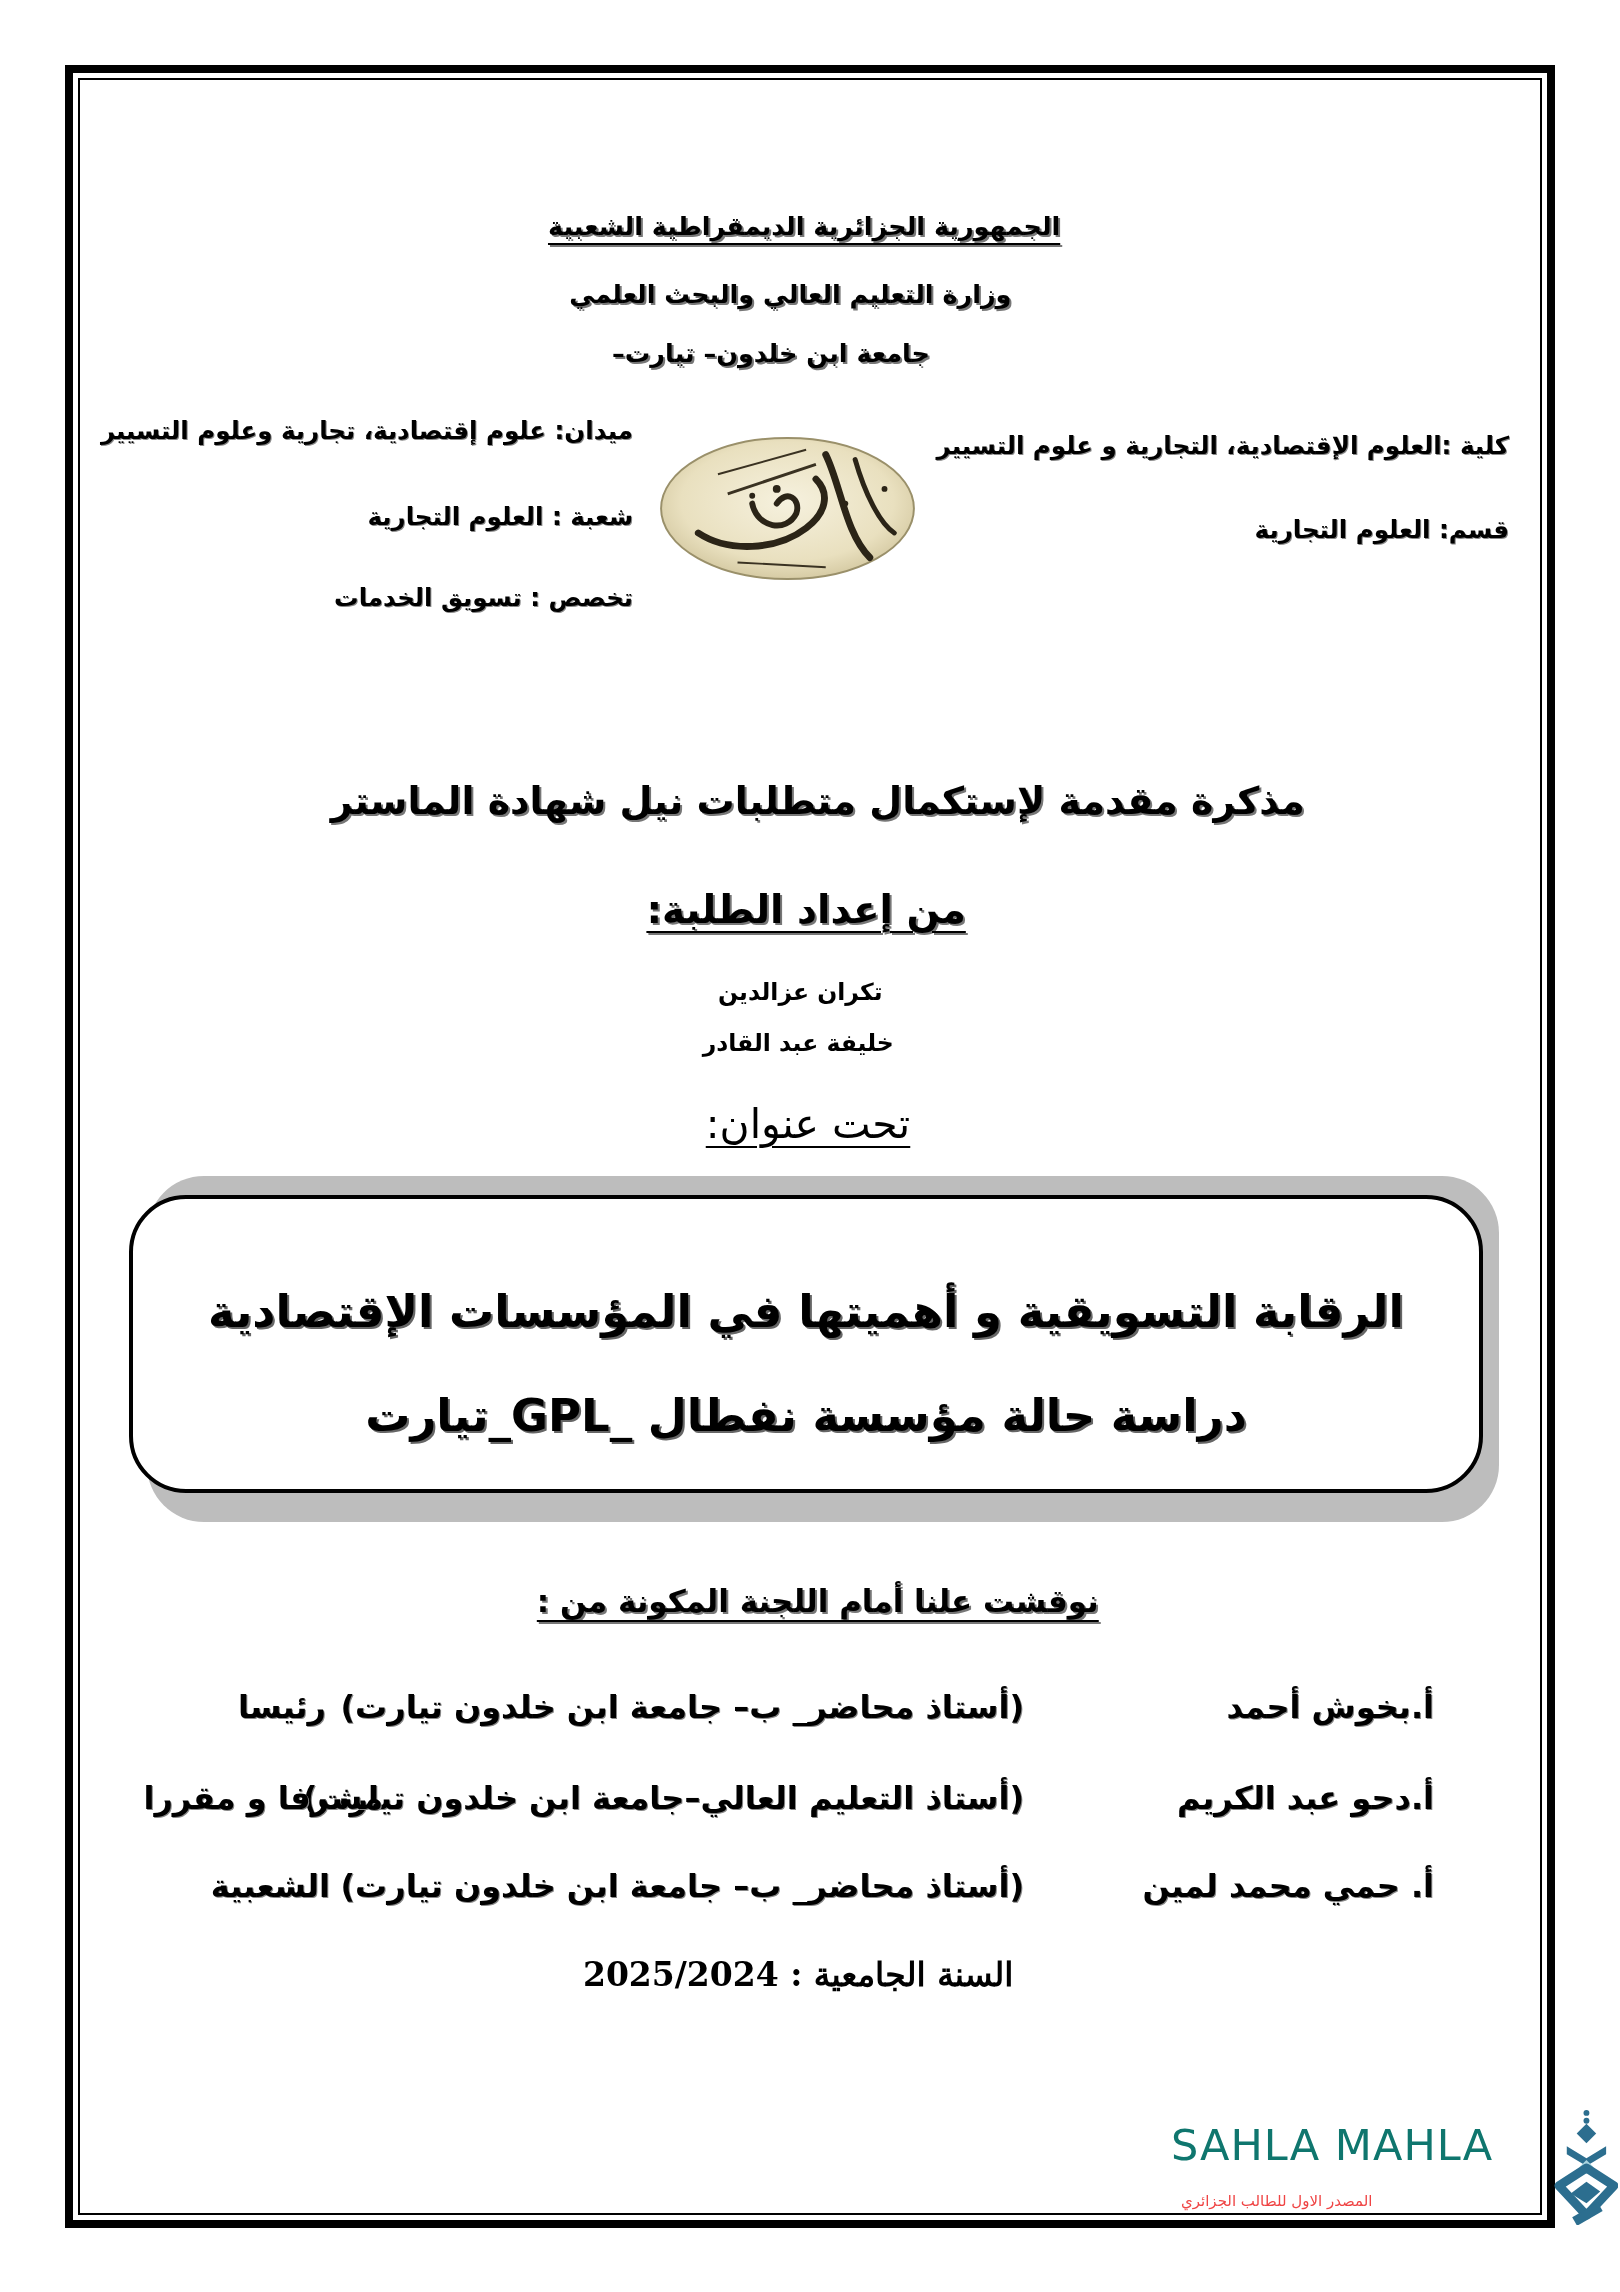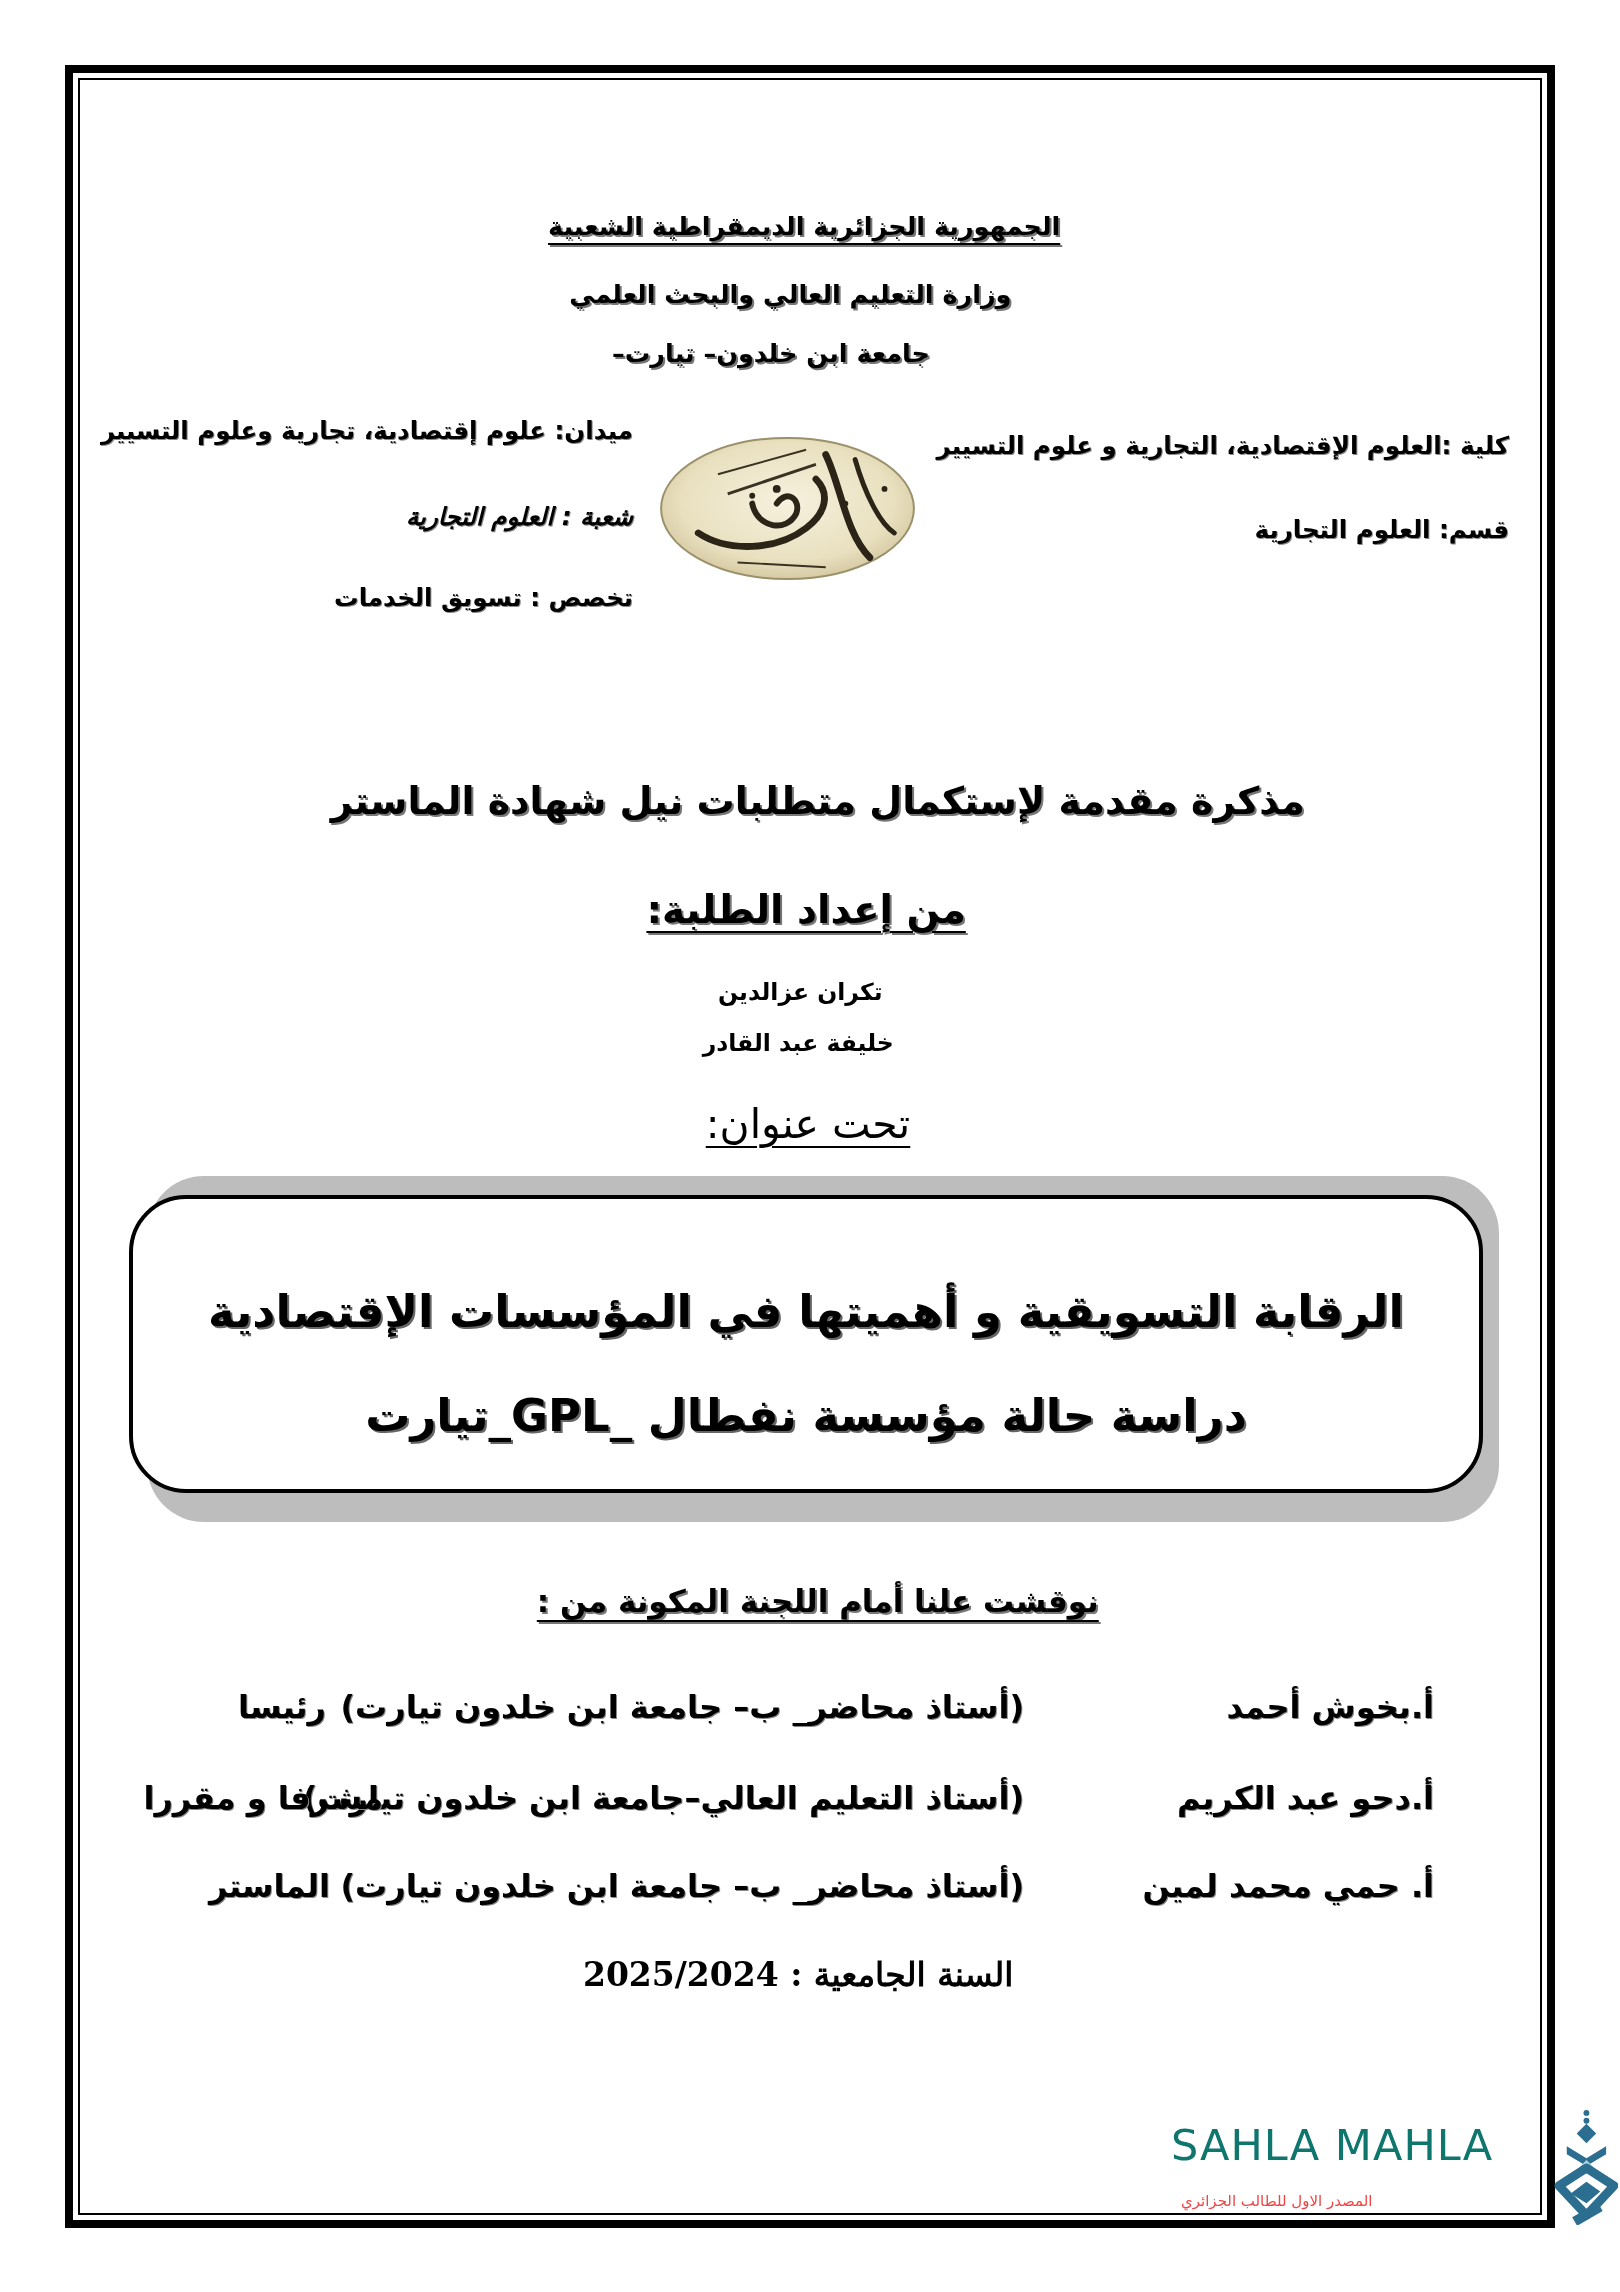--- a/index.html
+++ b/index.html
@@ -45,21 +45,21 @@
 <div class="border-inner"></div>
 
 <div class="center-line hdr u shadow" style="top:211px; left:-5.9px;">الجمهورية الجزائرية الديمقراطية الشعبية</div>
 <div class="center-line hdr shadow" style="top:279px; left:-19.6px;">وزارة التعليم العالي والبحث العلمي</div>
 <div class="center-line hdr shadow" style="top:338px; left:-39px;">جامعة ابن خلدون– تيارت–</div>
 
 <div class="info" style="right:111px; top:431px;">كلية :العلوم الإقتصادية، التجارية و علوم التسيير</div>
 <div class="info" style="right:111px; top:515px;">قسم: العلوم التجارية</div>
 
 <div class="info" style="right:987px; top:416px;">ميدان: علوم إقتصادية، تجارية وعلوم التسيير</div>
-<div class="info" style="right:987px; top:502px;font-style:italic;">شعبة :  العلوم التجارية</div>
+<div class="info" style="right:987px; top:502px;">شعبة :  العلوم التجارية</div>
 <div class="info" style="right:987px; top:583px;">تخصص : تسويق الخدمات</div>
 
 <svg class="emblem" viewBox="0 0 262 150">
   <defs>
     <radialGradient id="eg" cx="50%" cy="45%" r="60%">
       <stop offset="0%" stop-color="#f6f1de"></stop>
       <stop offset="70%" stop-color="#e9e0bf"></stop>
       <stop offset="100%" stop-color="#cfc39a"></stop>
     </radialGradient>
   </defs>
@@ -97,21 +97,21 @@
   <div class="c-cell" style="right:1294px; top:1688px;">رئيسا</div>
 </div>
 <div>
   <div class="c-cell" style="right:186px; top:1779px;">أ.دحو عبد الكريم</div>
   <div class="c-cell" style="right:596px; top:1779px;">(أستاذ التعليم العالي–جامعة ابن خلدون تيارت)</div>
   <div class="c-cell" style="right:1237px; top:1779px;">مشرفا و مقررا</div>
 </div>
 <div>
   <div class="c-cell" style="right:186px; top:1867px;">أ. حمي محمد لمين</div>
   <div class="c-cell" style="right:596px; top:1867px;">(أستاذ محاضر_ ب– جامعة ابن خلدون تيارت)</div>
-  <div class="c-cell" style="right:1290px; top:1867px;">الماستر</div>
+  <div class="c-cell" style="right:1290px; top:1867px;">الشعبية</div>
 </div>
 
 <div class="center-line year" style="top:1955px; left:-11.8px;">
   <span>السنة الجامعية :</span>
   <span>2025/2024</span>
 </div>
 
 <div class="wm-title">SAHLA MAHLA</div>
 <div class="wm-sub">المصدر الاول للطالب الجزائري</div>
 <svg class="wm-icon" viewBox="0 0 70 120">

